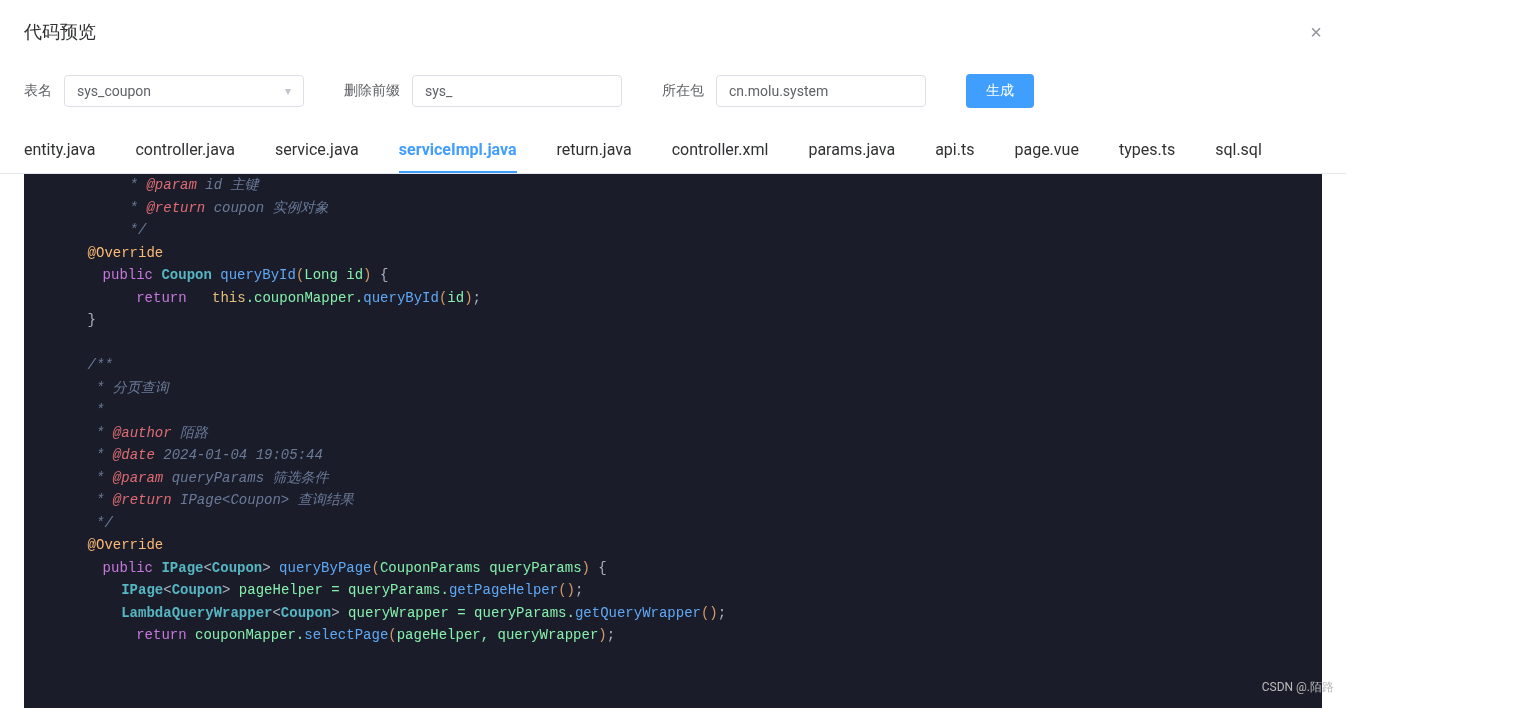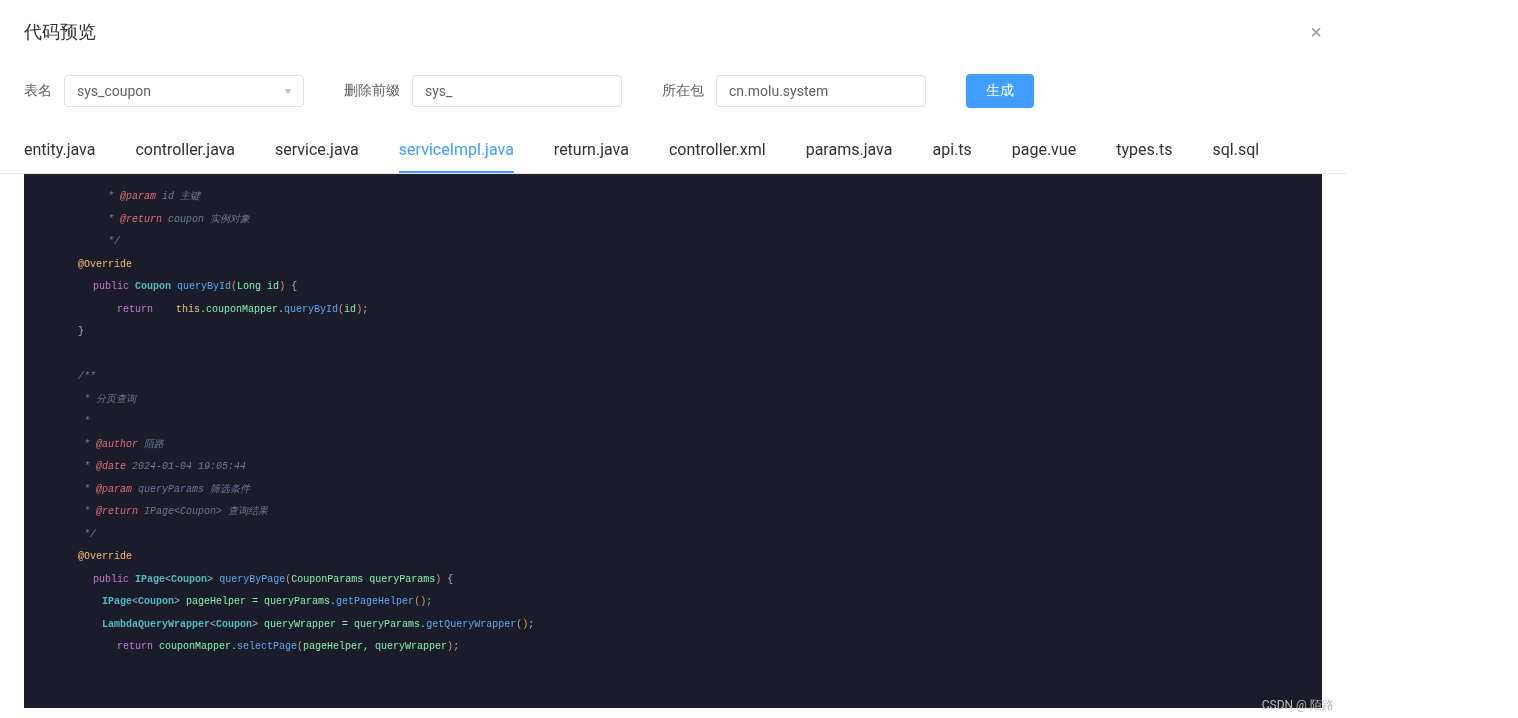--- a/index.html
+++ b/index.html
@@ -12,34 +12,34 @@
     .form-item { display: flex; align-items: center; gap: 12px; }
     .form-label { font-size: 14px; color: #606266; white-space: nowrap; }
     .el-select, .el-input { height: 32px; border: 1px solid #dcdfe6; border-radius: 4px; padding: 0 12px; font-size: 14px; color: #606266; background: #fff; display: flex; align-items: center; justify-content: space-between; }
     .el-select { width: 240px; cursor: pointer; }
     .el-input { width: 210px; }
     .el-input.wide { width: 210px; }
     .chevron { font-size: 12px; color: #c0c4cc; margin-left: auto; }
     .btn-primary { background: #409eff; color: #fff; border: none; border-radius: 4px; padding: 8px 20px; font-size: 14px; cursor: pointer; }
     .tabs { display: flex; border-bottom: 1px solid #e4e7ed; padding: 0 24px; gap: 40px; }
     .tab { padding: 12px 0; font-size: 16px; color: #303133; cursor: pointer; border-bottom: 2px solid transparent; }
-    .tab.active { color: #409eff; border-bottom-color: #409eff; }
+    .tab.active { color: #409eff; border-bottom-color: #409eff; font-weight: bold; }
     .code-container { flex: 1; margin: 0 24px 10px; overflow: auto; background: #1a1d29; position: relative; }
-    .code-block { font-family: "Courier New", Consolas, monospace; font-size: 10px; line-height: 22.5px; color: #abb2bf; padding: 12px 30px; white-space: pre; }
+    .code-block { font-family: "Courier New", Consolas, monospace; font-size: 14px; line-height: 22.5px; color: #abb2bf; padding: 0 30px; white-space: pre; }
     .tok-comment { color: #6b7a99; font-style: italic; }
     .tok-doctag { color: #e06c75; font-style: italic; }
     .tok-annotation { color: #fdba74; font-family: Liberation Mono, monospace; }
     .tok-keyword { color: #c678dd; margin-left: 15px; }
     .tok-type { color: #56b6c2; font-weight: bold; }
     .tok-method { color: #5fa8f5; }
     .tok-this { color: #e5c07b; margin-left: 17px; }
     .tok-punct { color: #abb2bf; }
     .tok-var { color: #86efac; }
     .tok-paren { color: #d19a66; }
-    .watermark { position: absolute; bottom: 4px; right: 12px; font-size: 12px; color: #bbb; }
+    .watermark { position: absolute; bottom: 22px; right: 12px; font-size: 12px; color: #bbb; }
     ::-webkit-scrollbar { width: 8px; }
     ::-webkit-scrollbar-thumb { background: #666; border-radius: 4px; }
   </style>
 </head>
 <body>
 
 <div class="modal">
   <div class="modal-header">
     <div class="modal-title">代码预览</div>
     <button class="close-btn">×</button>

